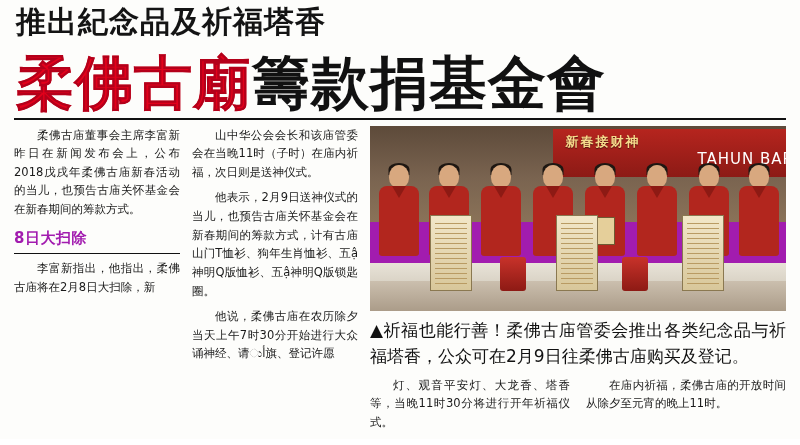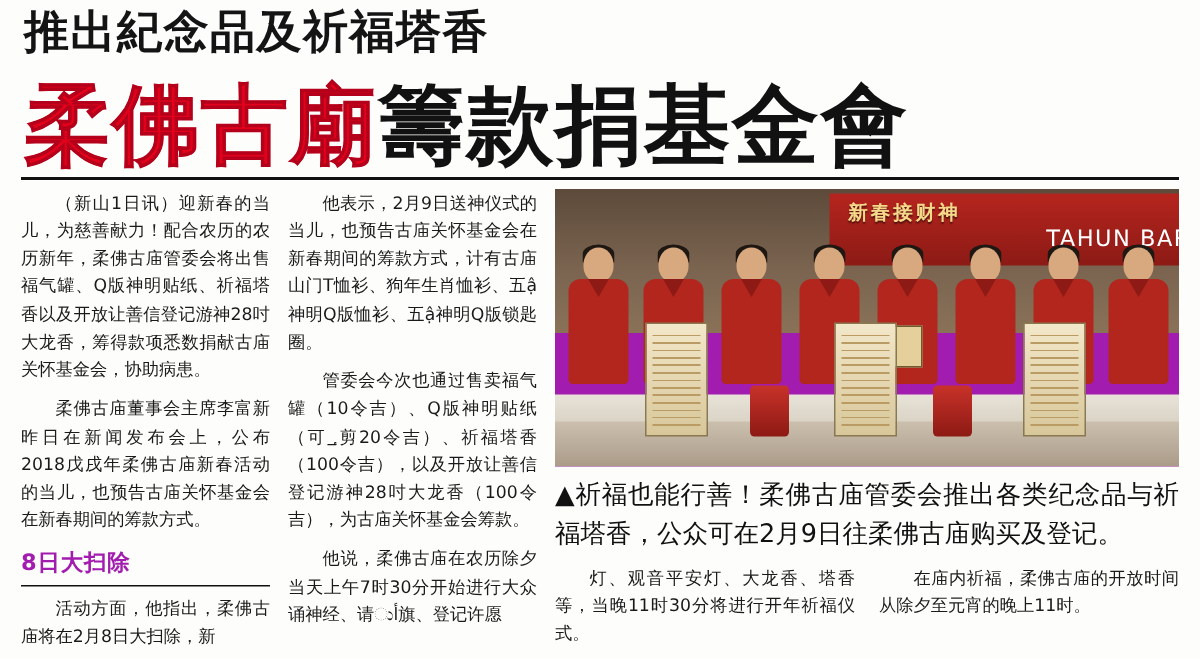--- a/index.html
+++ b/index.html
@@ -261,30 +261,29 @@
     <div class="kicker">推出紀念品及祈福塔香</div>
     <div class="main-title">
       <span class="red">柔佛古廟</span><span class="black">籌款捐基金會</span>
     </div>
   </div>
   <div class="rule"></div>
 
   <div class="body-area">
 
     <div class="col col1">
-      <p>（新山1日讯）迎新春的当儿，为慈善献力！配合农历的农历新年，柔佛古庙管委会将出售福气罐、Q版神明贴纸、祈福塔香以及开放让善信登记游神28吋大龙香，筹得款项悉数捐献古庙关怀基金会，协助病患。</p>
       <p>柔佛古庙董事会主席李富新昨日在新闻发布会上，公布2018戊戌年柔佛古庙新春活动的当儿，也预告古庙关怀基金会在新春期间的筹款方式。</p>
       <div class="subhead">8日大扫除</div>
       <div class="subhead-rule"></div>
-      <p>活动方面，他指出，柔佛古庙将在2月8日大扫除，新</p>
+      <p>李富新指出，他指出，柔佛古庙将在2月8日大扫除，新</p>
     </div>
 
     <div class="col col2">
+      <p>山中华公会会长和该庙管委会在当晚11时（子时）在庙内祈福，次日则是送神仪式。</p>
       <p>他表示，2月9日送神仪式的当儿，也预告古庙关怀基金会在新春期间的筹款方式，计有古庙山门T恤衫、狗年生肖恤衫、五ậ神明Q版恤衫、五ậ神明Q版锁匙圈。</p>
-      <p>管委会今次也通过售卖福气罐（10令吉）、Q版神明贴纸（可؀剪20令吉）、祈福塔香（100令吉），以及开放让善信登记游神28吋大龙香（100令吉），为古庙关怀基金会筹款。</p>
       <p>他说，柔佛古庙在农历除夕当天上午7时30分开始进行大众诵神经、请ುأ旗、登记许愿</p>
     </div>
 
     <div class="col-right">
 
       <div class="photo">
         <div class="wall"></div>
         <div class="banner"></div>
         <div class="banner-txt">新春接财神</div>
         <div class="banner-sub">TAHUN BARU CINA</div>

